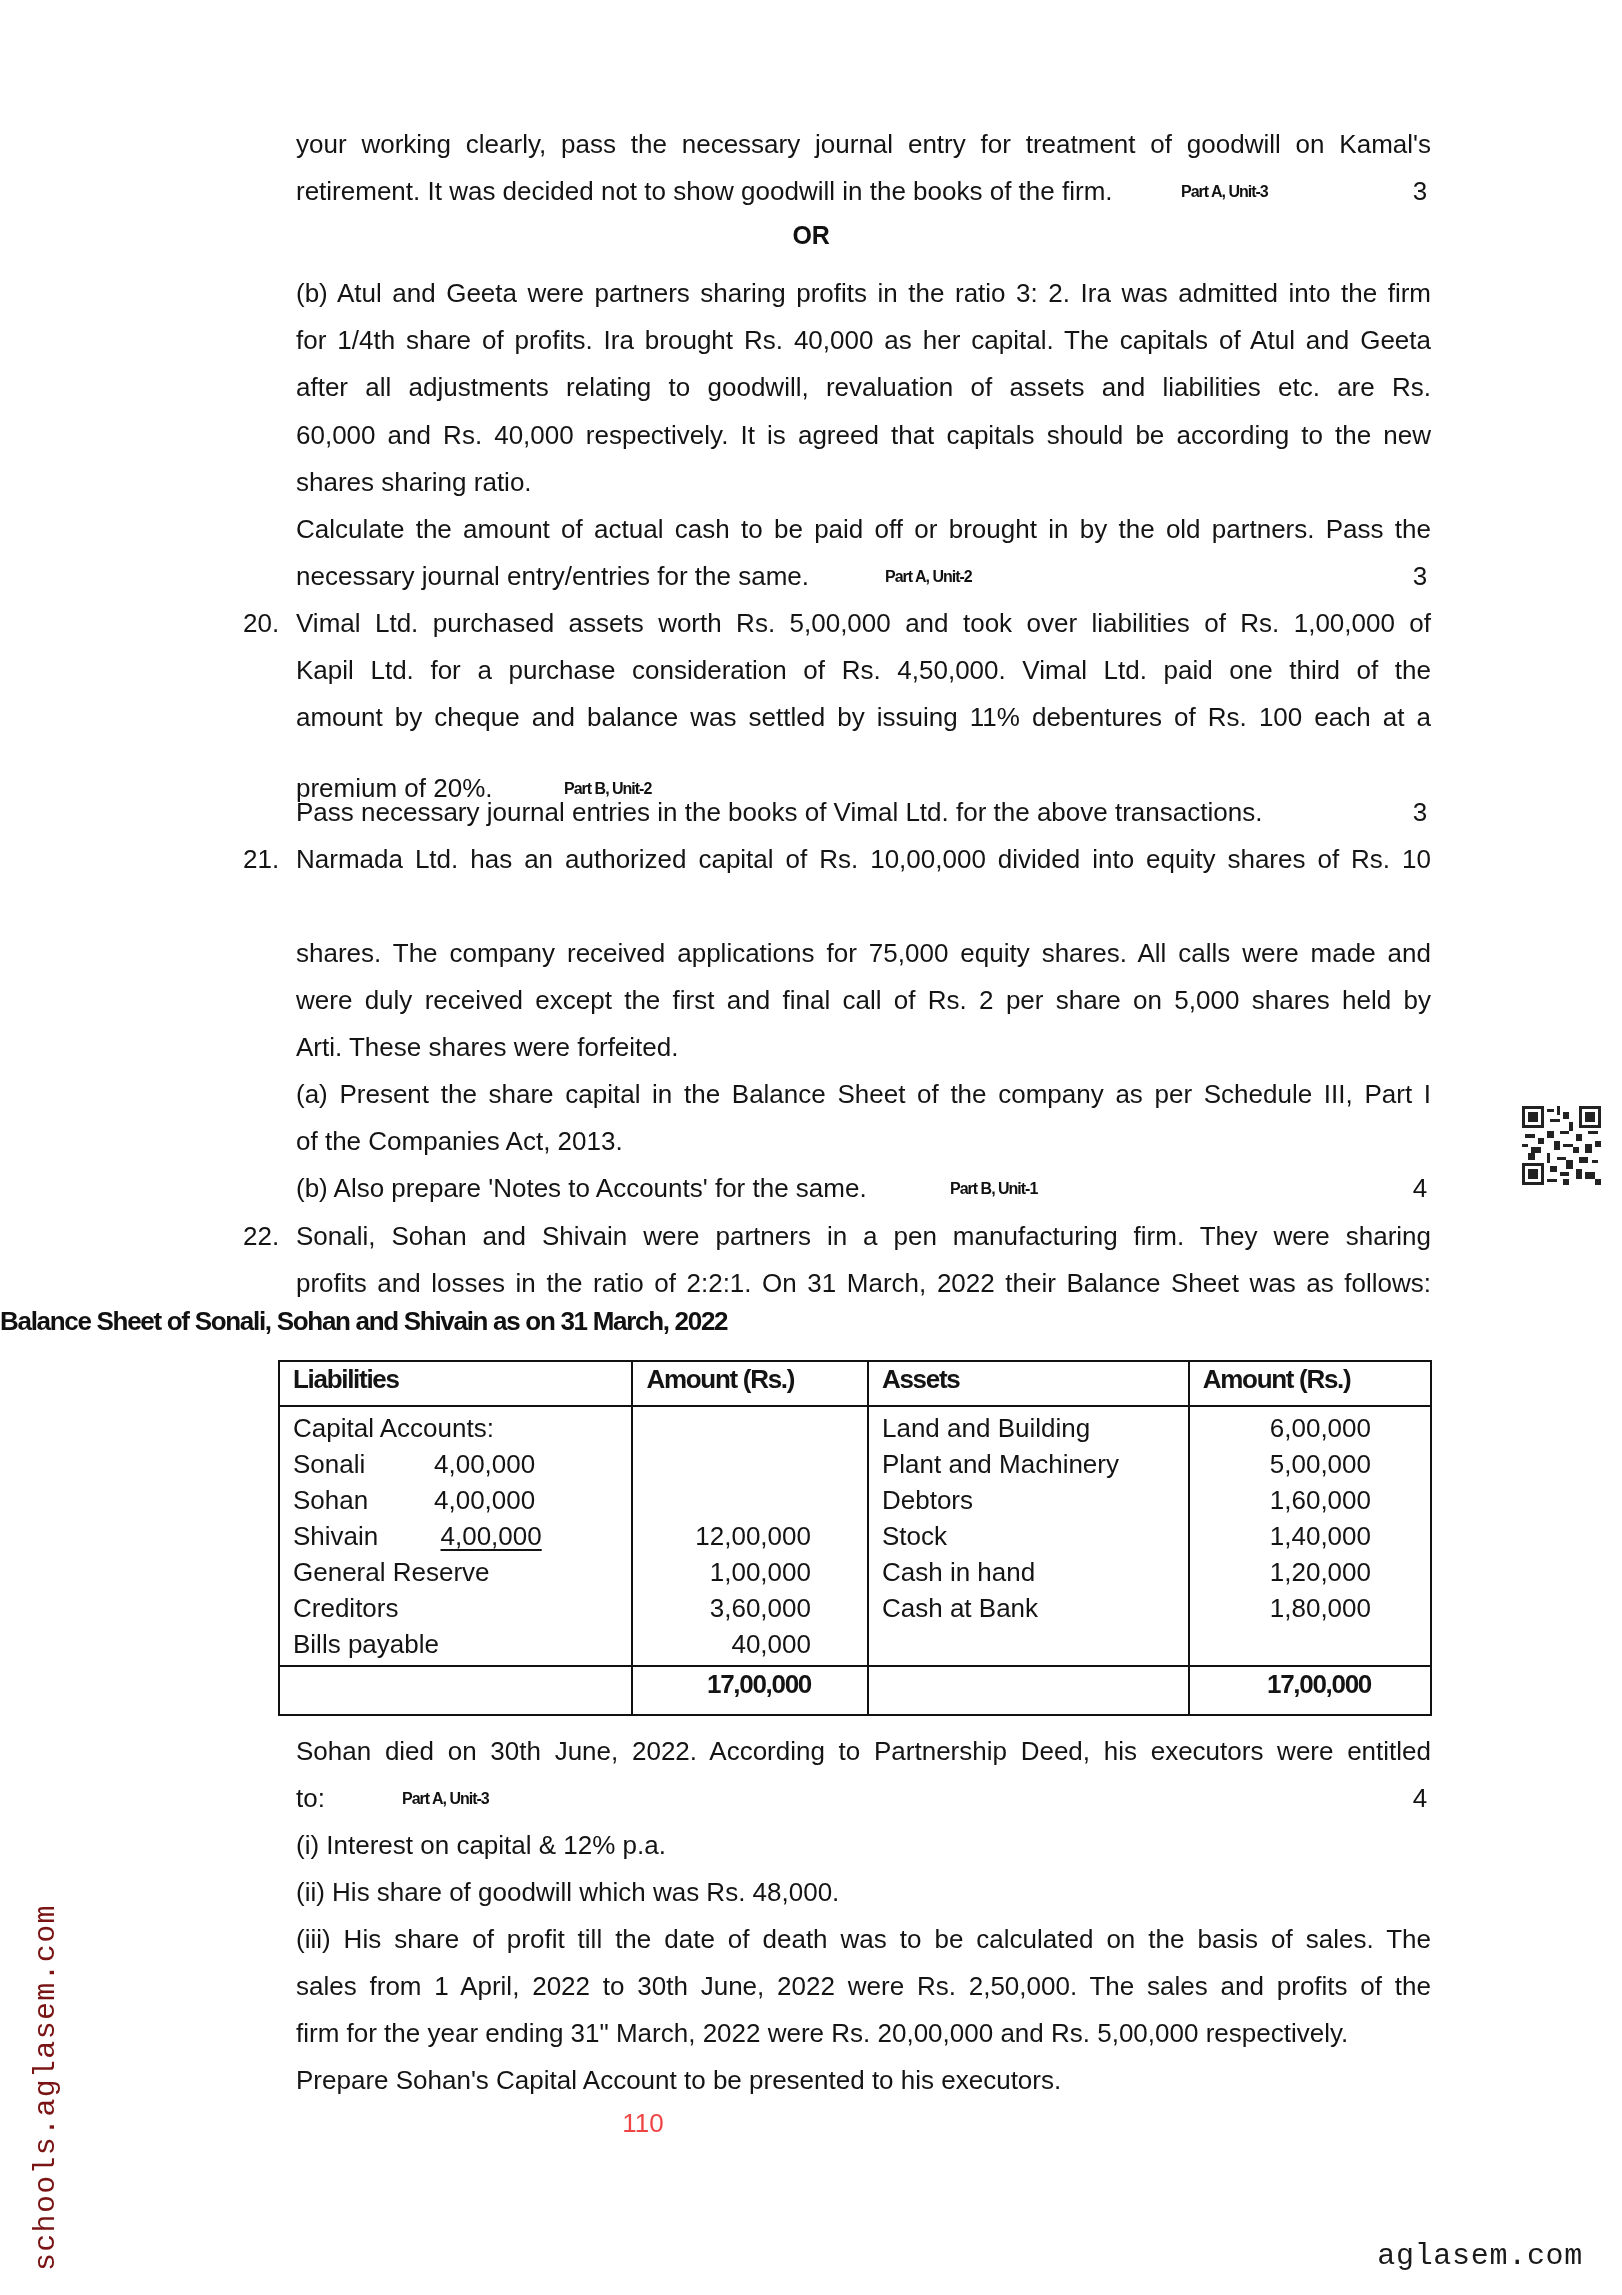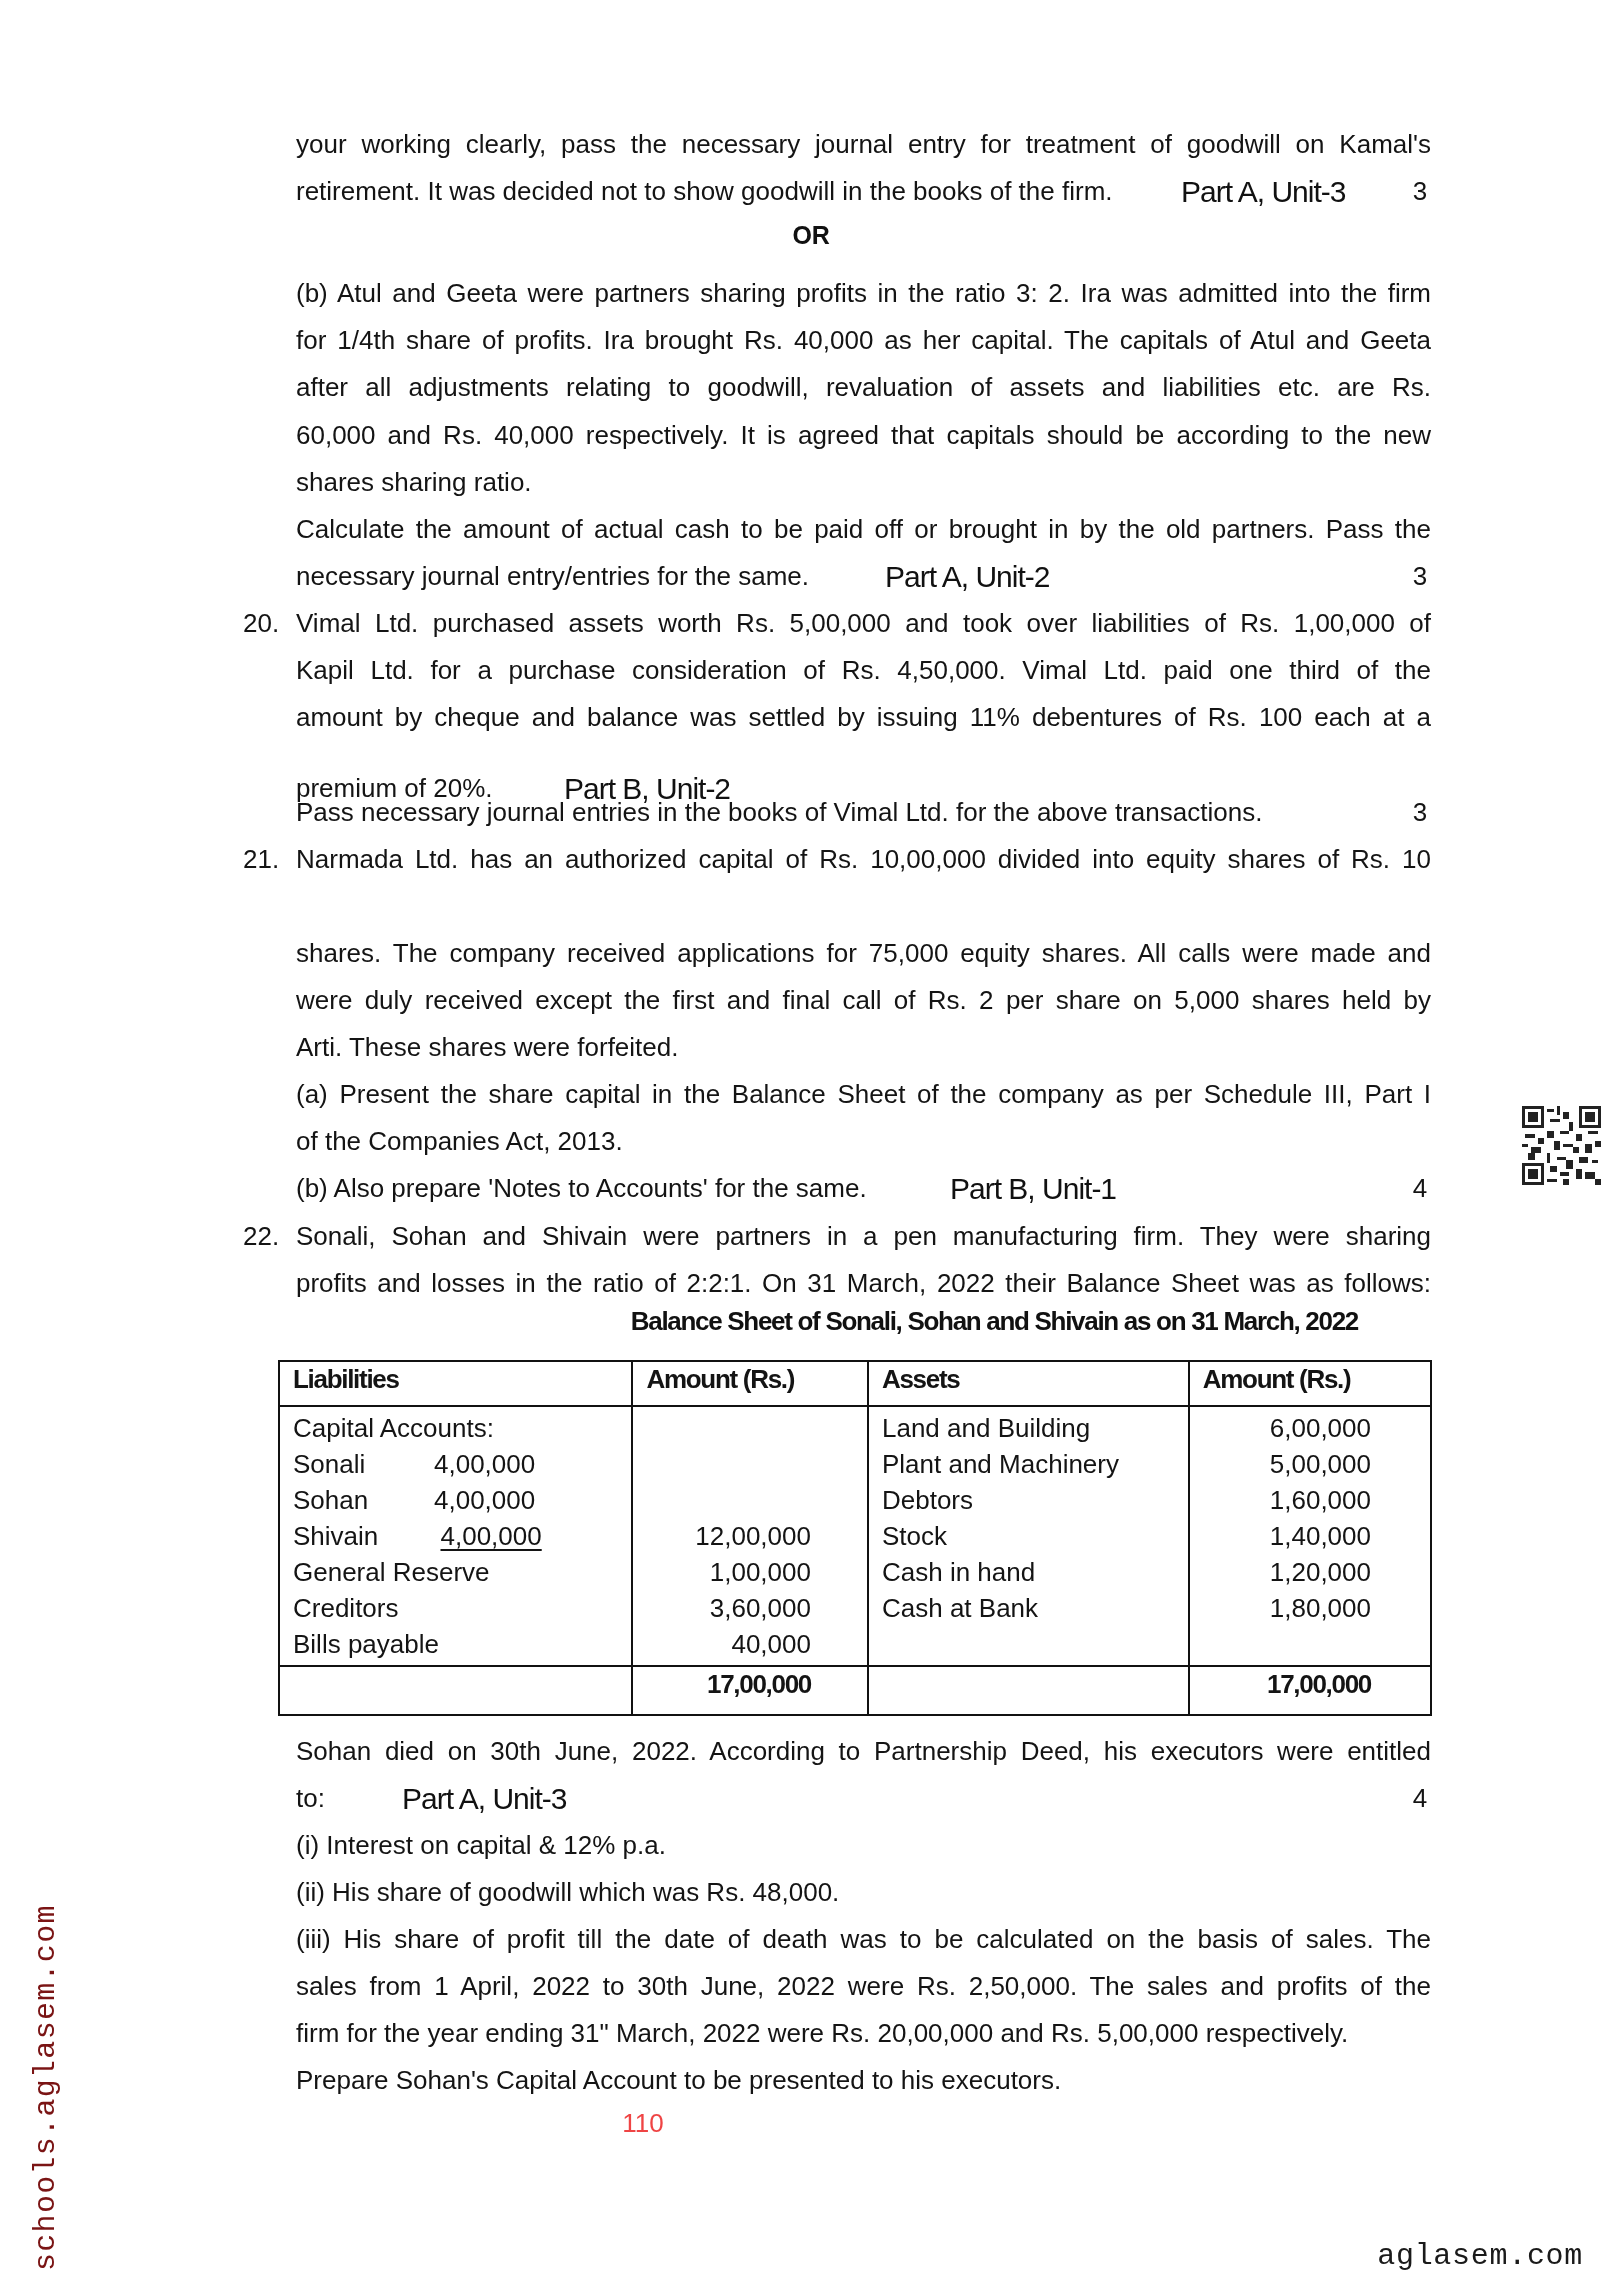--- a/index.html
+++ b/index.html
@@ -2,24 +2,24 @@
 <html style="font-size:10.5px"><head>
 <meta charset="utf-8">
 <style>
   html, body { margin: 0; padding: 0; background: #ffffff; }
   body { width: 1622px; height: 2295px; position: relative; overflow: hidden; color: #111; }
   .page { position: absolute; left: 0; top: 0; width: 1622px; height: 2295px; }
   .txt { font-family: "Liberation Sans", sans-serif; font-size: 26px; line-height: 47px; color: #141414; }
   .line { position: absolute; left: 296px; width: 1135px; height: 47px; white-space: nowrap; }
   .just { text-align: justify; text-align-last: justify; }
   .qnum { position: absolute; left: 243px; }
-  .tag { font-family: "Liberation Sans", sans-serif; font-weight: normal; font-size: 30px; letter-spacing: -1px; color: #111; }
+  .tag { font-family: "Liberation Sans", sans-serif; font-weight: bold; font-size: 16px; letter-spacing: -1px; color: #111; }
   .marks { position: absolute; right: 0; top: 0; }
   .or { position: absolute; left: 0; width: 1622px; text-align: center; font-family: "Liberation Sans", sans-serif; font-weight: bold; font-size: 25px; top: 221px; letter-spacing: -0.3px;}
-  .bs-title { position: absolute; left: 0; width: 1340px; top: 1306px; text-align: right; font-family: "Liberation Sans", sans-serif; font-weight: bold; font-size: 26px; letter-spacing: -1.3px; color: #111; padding-left: 18px; }
+  .bs-title { position: absolute; left: 0; width: 1340px; top: 1306px; text-align: left; font-family: "Liberation Sans", sans-serif; font-weight: bold; font-size: 26px; letter-spacing: -1.3px; color: #111; }
   table.bs { position: absolute; left: 278px; top: 1360px; width: 1154px; border-collapse: collapse; font-family: "Liberation Sans", sans-serif; font-size: 26px; color: #141414; }
   table.bs th, table.bs td { border: 2.6px solid #111; vertical-align: top; padding: 0 13px; }
   table.bs th { text-align: left; font-weight: bold; letter-spacing: -1.3px; height: 43px; line-height: 34px; font-size: 26px; }
   table.bs td.body { border-bottom: 2.6px solid #111; padding-top: 2.6px; padding-bottom: 3.9px; line-height: 36px; height: 241px; }
   table.bs td.total { height: 47px; line-height: 34px; font-weight: bold; letter-spacing: -1.3px; }
   .num { text-align: right; margin-left: 12px; }
   .cap-row { display: flex; }
   .cap-name { width: 141px; }
   .cap-amt u { text-decoration: underline; text-underline-offset: 3.9px; text-decoration-thickness: 2px; }
   .col1 { width: 342px; }

